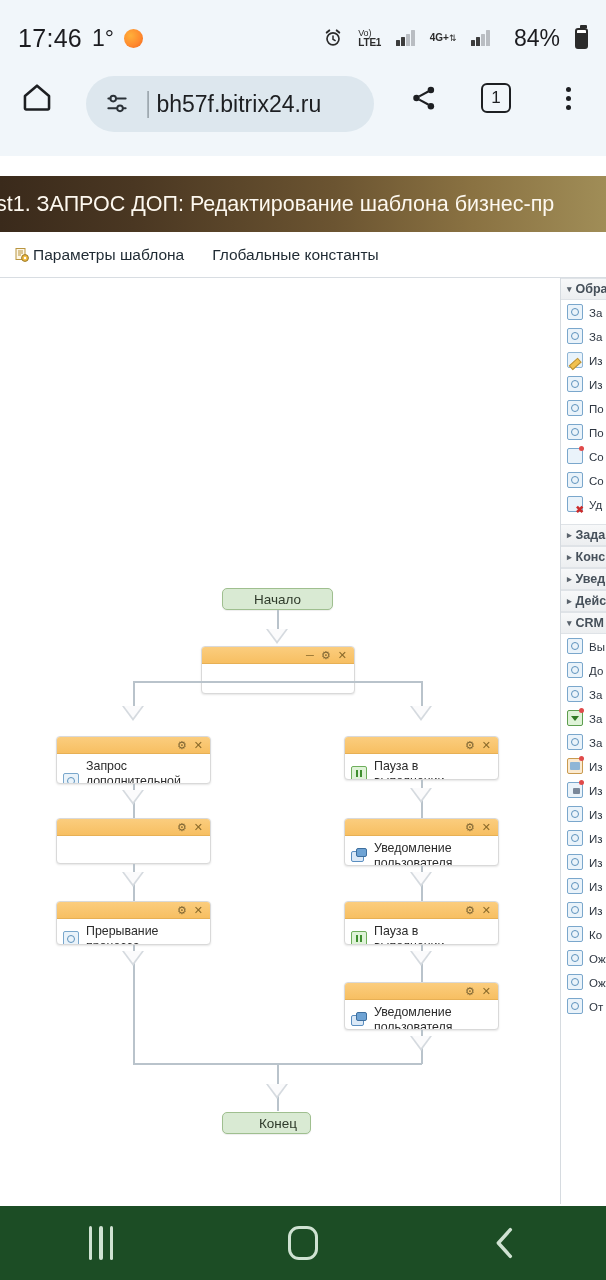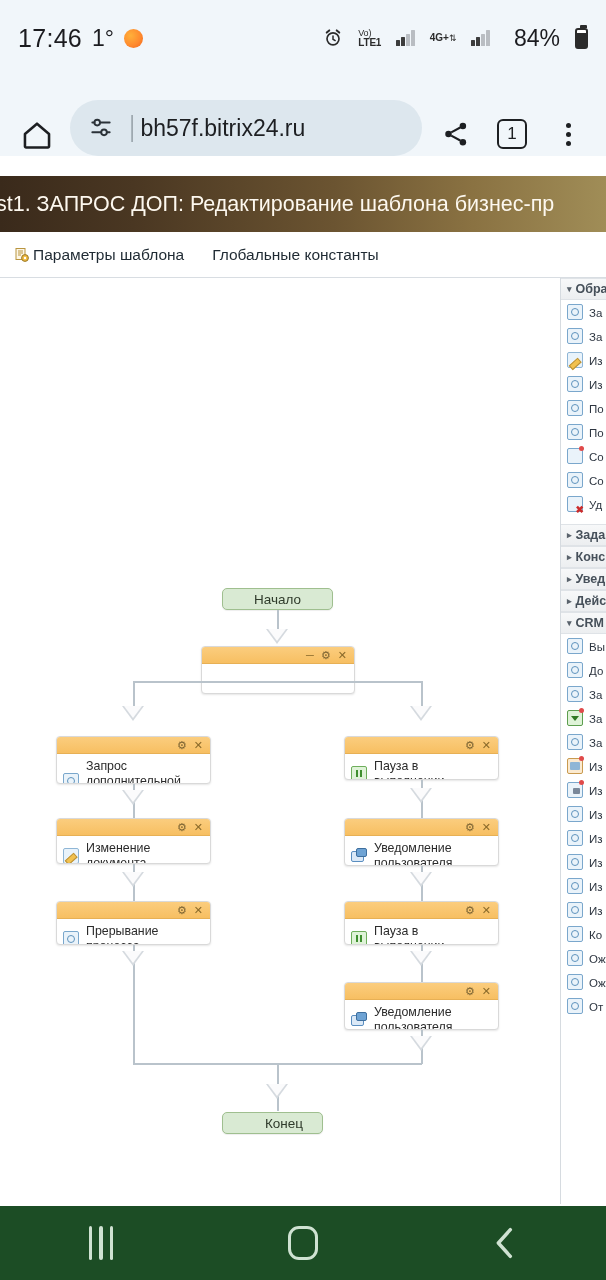--- a/index.html
+++ b/index.html
@@ -41,21 +41,21 @@
   .sb-batt-txt { font-size: 23px; color: #1b1b1f; margin-left: 9px; }
   .batt {
     width: 13px; height: 21px; border: 2px solid #2b2b2b; border-radius: 3px;
     position: relative; background: linear-gradient(to top, #2b2b2b 84%, #ffffff 84%);
   }
   .batt::before { content:""; position:absolute; top:-5px; left:3px; width:7px; height:3px; background:#2b2b2b; border-radius:1px 1px 0 0; }
 
   
   .browserbar {
     position: absolute; top: 76px; left: 0; width: 606px; height: 80px;
-    background: #f1f6fa; display: flex; align-items: flex-end; padding: 0 16px; gap: 12px;
+    background: #f1f6fa; display: flex; align-items: flex-start; padding: 0 16px; gap: 28px;
   }
   .home-btn { width: 42px; height: 42px; display:flex; align-items:center; justify-content:center; }
   .url-pill {
     flex: 1; height: 56px; background: #dde7ee; border-radius: 28px;
     display: flex; align-items: center; padding: 0 18px; gap: 12px; min-width: 0;
   }
   .url-text {
     font-size: 23px; color: #1d1f22; white-space: nowrap; overflow: hidden;
     text-overflow: clip;
   }
@@ -335,24 +335,20 @@
           </div>
         </div>
         <div class="ln v" style="left:133px; top:506px; height:34px;"></div>
         <div class="arw" style="left:122px; top:512px;"></div>
 
         <div class="node node-box" style="left:56px; top:540px; width:155px; height:46px;">
           <div class="node-head">
             <span class="hd-btn gear">⚙</span>
             <span class="hd-btn">✕</span>
           </div>
-          <div class="node-body">
-            <span class="nicon g-pencil"></span>
-            <span class="ntext">Изменение документа</span>
-          </div>
         </div>
         <div class="ln v" style="left:133px; top:586px; height:37px;"></div>
         <div class="arw" style="left:122px; top:594px;"></div>
 
         <div class="node node-box" style="left:56px; top:623px; width:155px; height:44px;">
           <div class="node-head">
             <span class="hd-btn gear">⚙</span>
             <span class="hd-btn">✕</span>
           </div>
           <div class="node-body">
@@ -418,21 +414,21 @@
             <span class="ntext">Уведомление пользователя</span>
           </div>
         </div>
         <div class="ln v" style="left:421px; top:752px; height:34px;"></div>
         <div class="arw" style="left:410px; top:758px;"></div>
 
         <div class="ln h" style="left:133px; top:785px; width:289px;"></div>
         <div class="ln v" style="left:277px; top:785px; height:48px;"></div>
         <div class="arw" style="left:266px; top:806px;"></div>
 
-        <div class="node node-se" style="left:222px; top:834px; width:101px; height:22px;padding-left:23px;">
+        <div class="node node-se" style="left:222px; top:834px; width:89px; height:22px;padding-left:23px;">
           <span>Конец</span>
         </div>
 
       </div>
 
       <div class="sidebar">
 
         <div class="sb-sec-head">
           <span class="caret">▾</span>
           <span>Обра</span>

